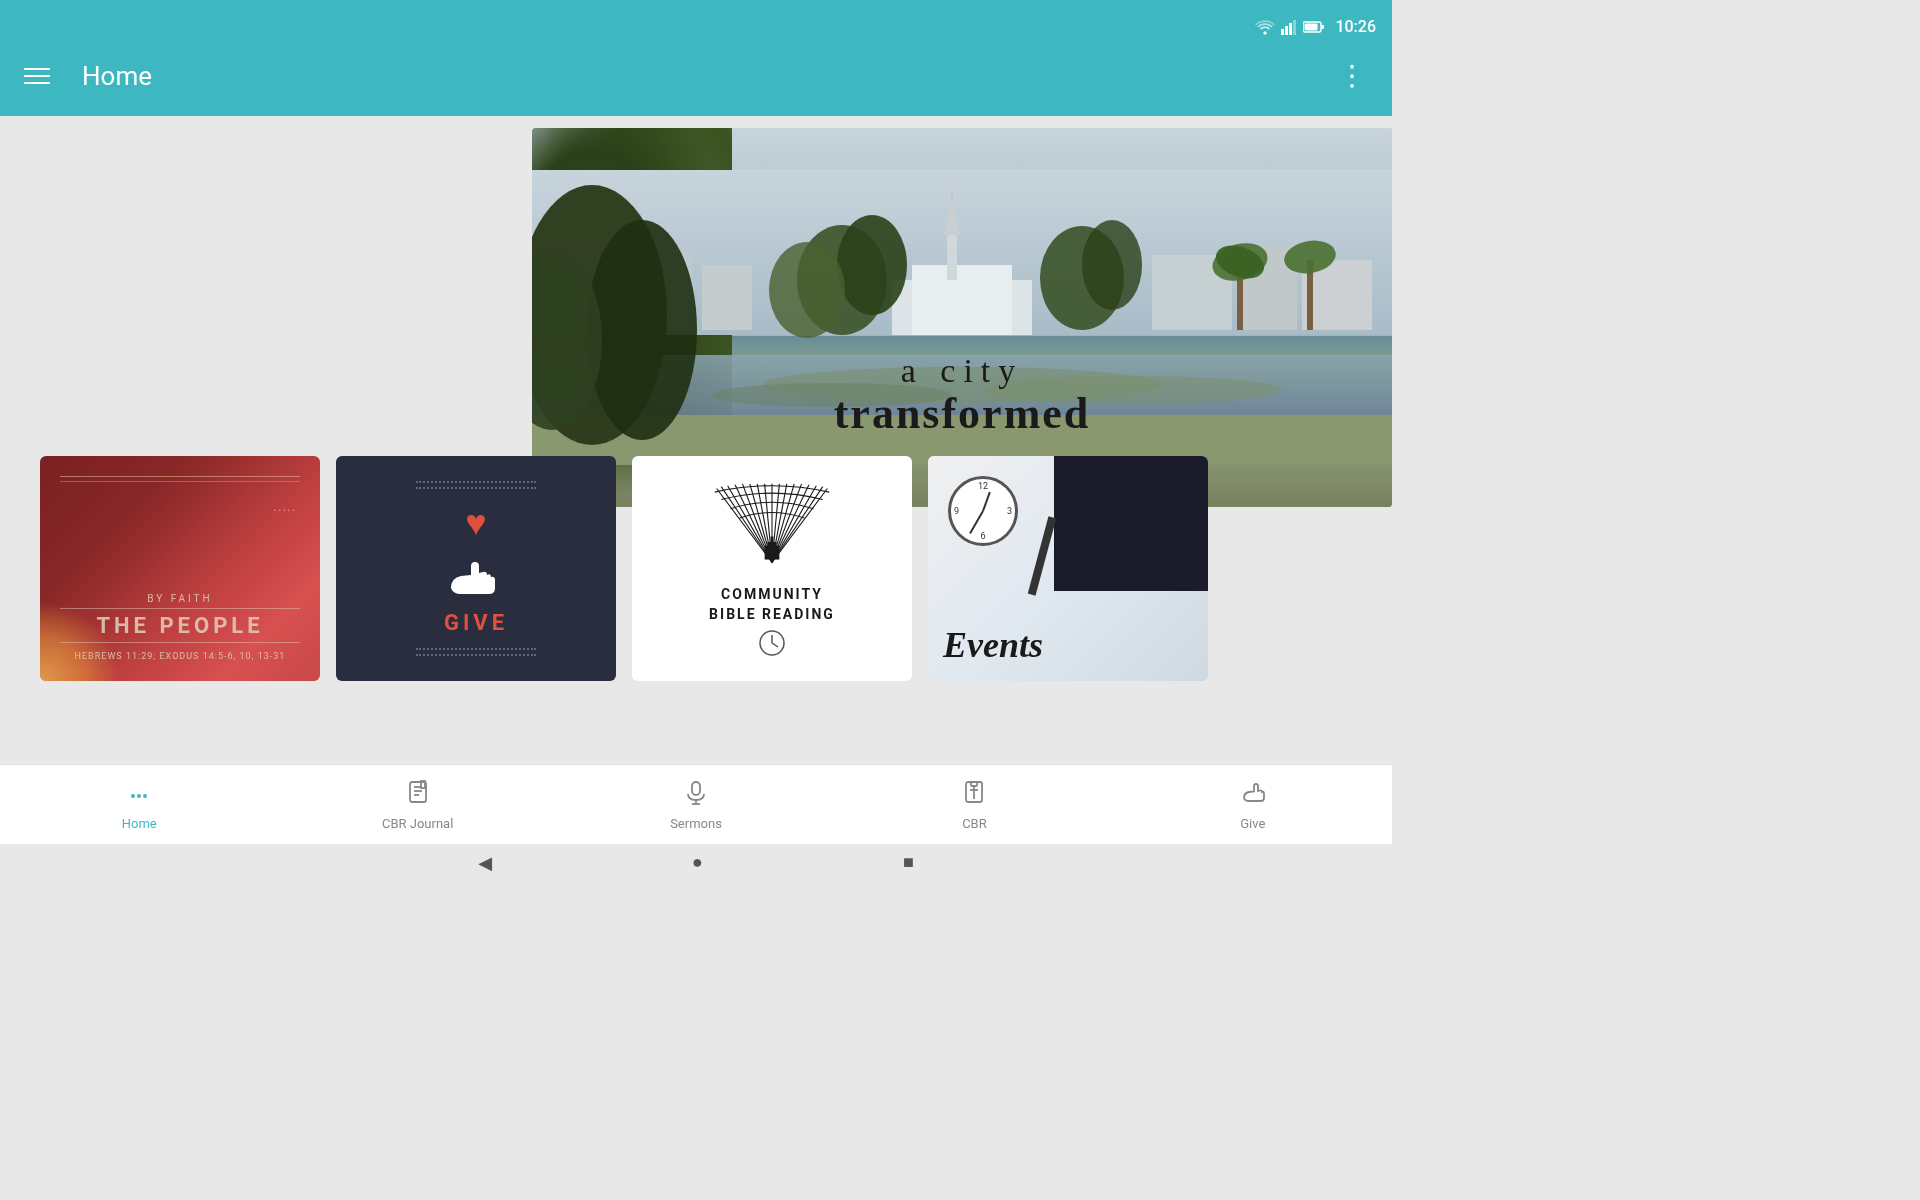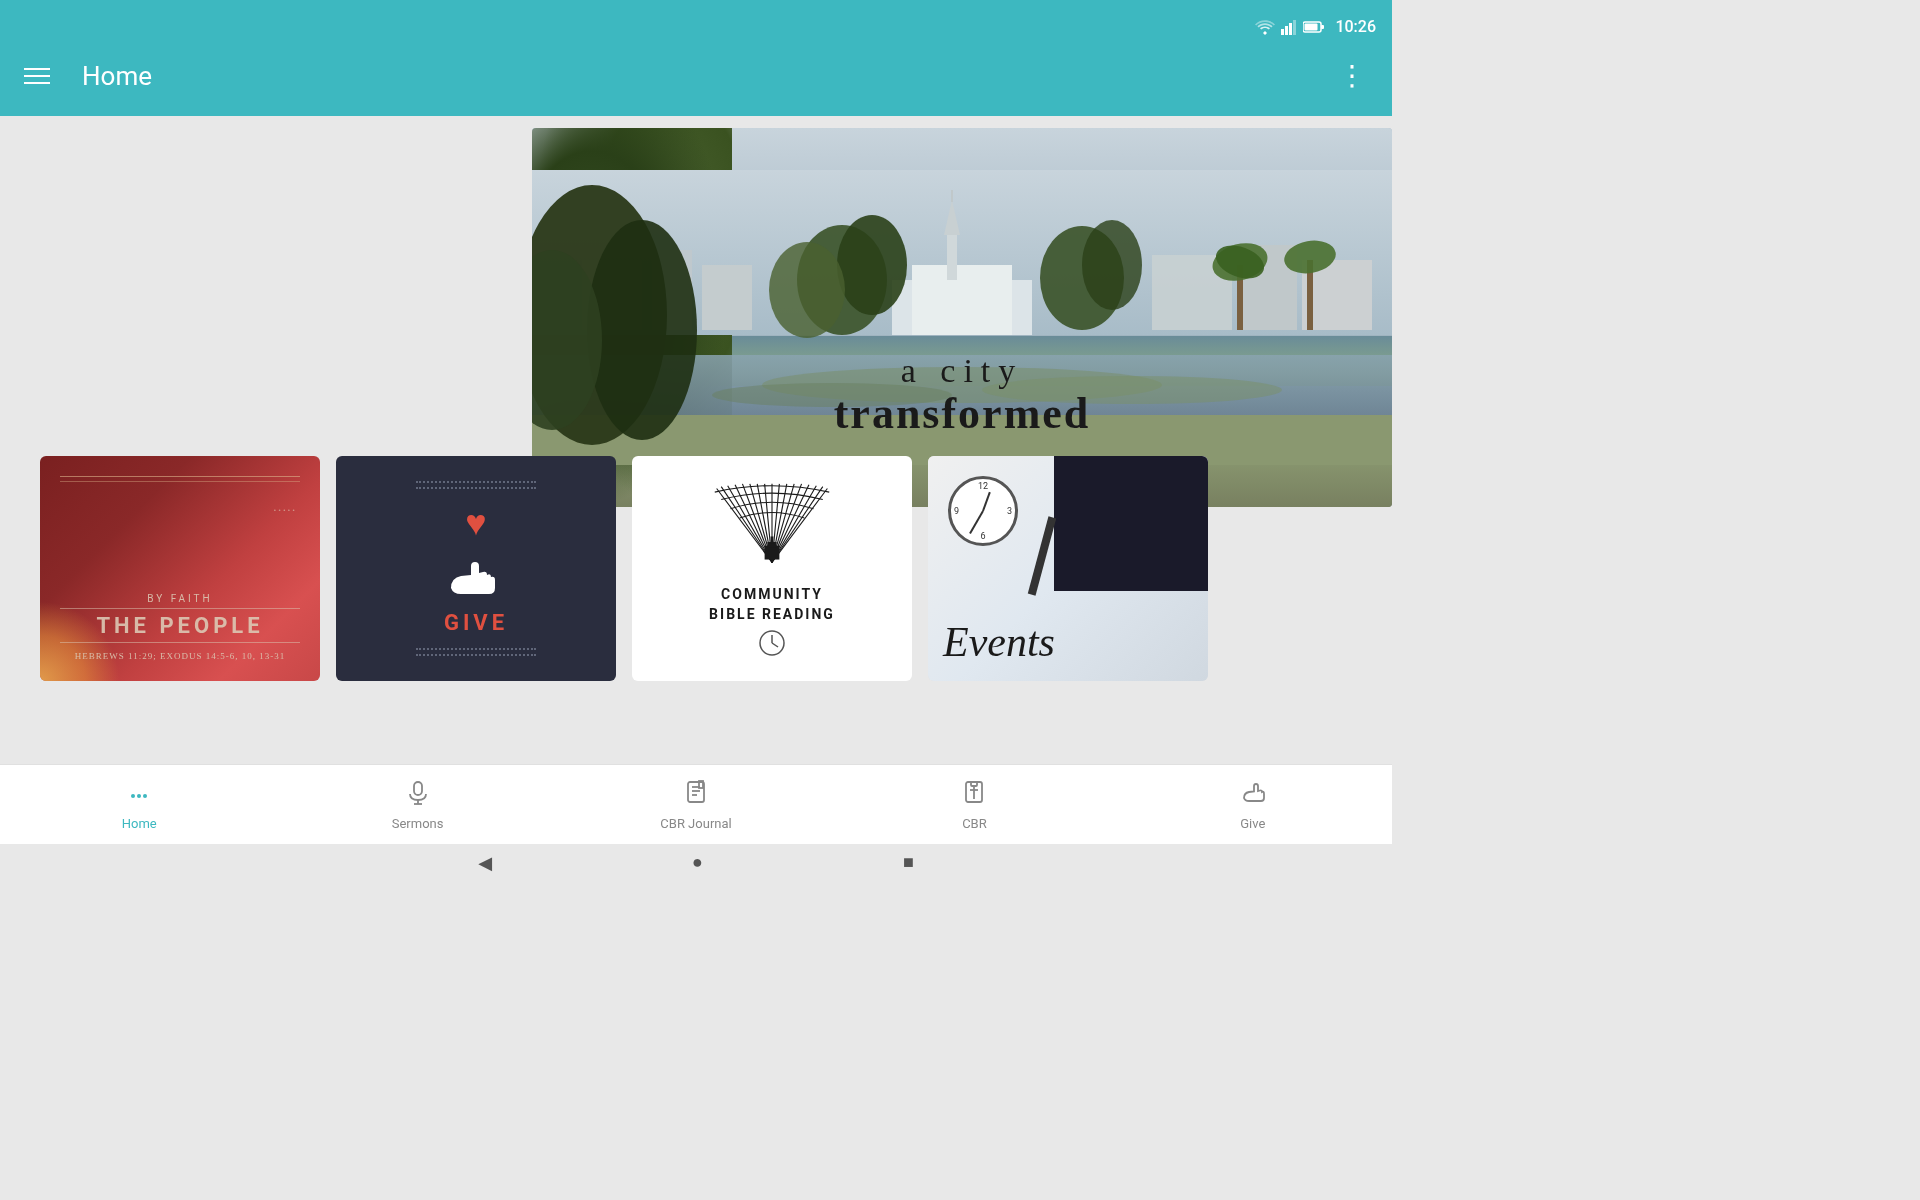--- a/index.html
+++ b/index.html
@@ -226,21 +226,20 @@
       letter-spacing: 4px;
       text-transform: uppercase;
       border-top: 1px solid rgba(220,200,180,0.5);
       border-bottom: 1px solid rgba(220,200,180,0.5);
       padding: 4px 0;
       margin-bottom: 8px;
     }
     .card-people-verse {
       font-size: 9px;
       letter-spacing: 1px;
-      font-family: Liberation Serif, serif;
     }
     .card-people-dots {
       position: absolute;
       top: 50px; right: 25px;
       color: rgba(220,200,180,0.6);
       font-size: 8px;
     }
 
     
     .card-give {
@@ -334,22 +333,22 @@
       padding: 15px;
     }
     .card-events-pen {
       position: absolute;
       top: 60px; left: 110px;
       width: 8px; height: 80px;
       background: #333;
       transform: rotate(15deg);
     }
     .card-events-label {
-      font-size: 42px;
-      font-weight: 400;
+      font-size: 36px;
+      font-weight: 700;
       color: #1a1a1a;
       position: absolute;
       bottom: 15px; left: 15px;
       font-family: 'Georgia', serif;
       font-style: italic;
     }
     .card-events-dark {
       position: absolute;
       top: 0; right: 0;
       width: 55%; height: 60%;
@@ -674,41 +673,41 @@
         <circle cx="14" cy="18" r="2"></circle>
         <circle cx="20" cy="18" r="2"></circle>
       </svg>
     </div>
     <span class="nav-label active">Home</span>
   </div>
 
   <div class="nav-item">
     <div class="nav-icon">
       <svg width="28" height="28" viewBox="0 0 28 28" fill="none" stroke="#888" stroke-width="1.8">
+        <rect x="6" y="4" width="16" height="20" rx="2"></rect>
+        <line x1="10" y1="9" x2="18" y2="9"></line>
+        <line x1="10" y1="13" x2="18" y2="13"></line>
+        <line x1="10" y1="17" x2="15" y2="17"></line>
+
+        <rect x="17" y="3" width="4" height="7" rx="0" fill="none" stroke="#888"></rect>
+      </svg>
+    </div>
+    <span class="nav-label">CBR Journal</span>
+  </div>
+
+  <div class="nav-item">
+    <div class="nav-icon">
+      <svg width="28" height="28" viewBox="0 0 28 28" fill="none" stroke="#888" stroke-width="1.8">
         <rect x="10" y="4" width="8" height="13" rx="4" fill="none"></rect>
         <path d="M6 16 Q6 22 14 22 Q22 22 22 16"></path>
         <line x1="14" y1="22" x2="14" y2="26"></line>
         <line x1="10" y1="26" x2="18" y2="26"></line>
       </svg>
     </div>
     <span class="nav-label">Sermons</span>
-  </div>
-
-  <div class="nav-item">
-    <div class="nav-icon">
-      <svg width="28" height="28" viewBox="0 0 28 28" fill="none" stroke="#888" stroke-width="1.8">
-        <rect x="6" y="4" width="16" height="20" rx="2"></rect>
-        <line x1="10" y1="9" x2="18" y2="9"></line>
-        <line x1="10" y1="13" x2="18" y2="13"></line>
-        <line x1="10" y1="17" x2="15" y2="17"></line>
-
-        <rect x="17" y="3" width="4" height="7" rx="0" fill="none" stroke="#888"></rect>
-      </svg>
-    </div>
-    <span class="nav-label">CBR Journal</span>
   </div>
 
   <div class="nav-item">
     <div class="nav-icon">
       <svg width="28" height="28" viewBox="0 0 28 28" fill="none" stroke="#888" stroke-width="1.8">
         <rect x="6" y="4" width="16" height="20" rx="2"></rect>
         <line x1="14" y1="7" x2="14" y2="21"></line>
         <line x1="10" y1="12" x2="18" y2="12"></line>
         <rect x="11" y="4" width="6" height="4" rx="1" stroke="#888" fill="none"></rect>
       </svg>

